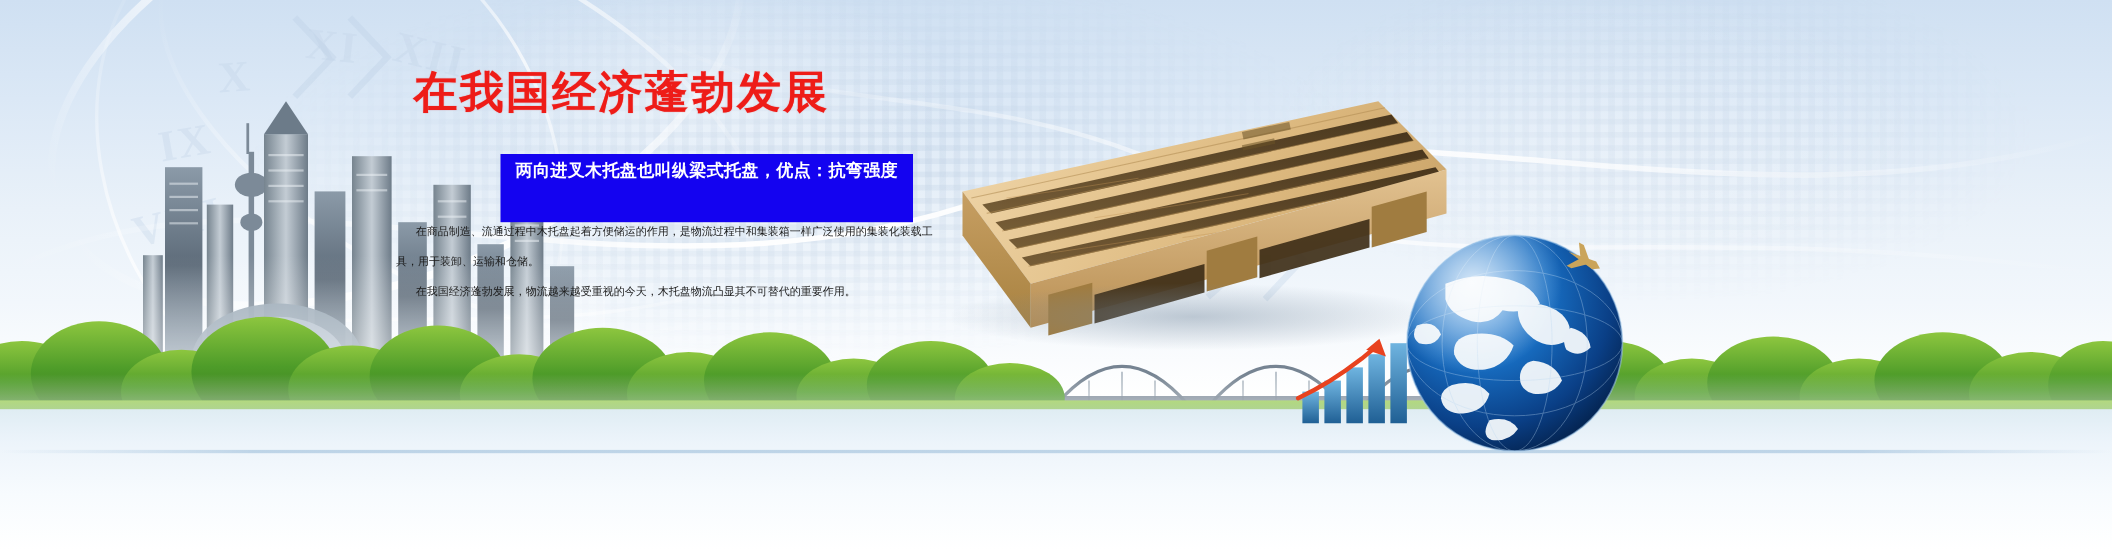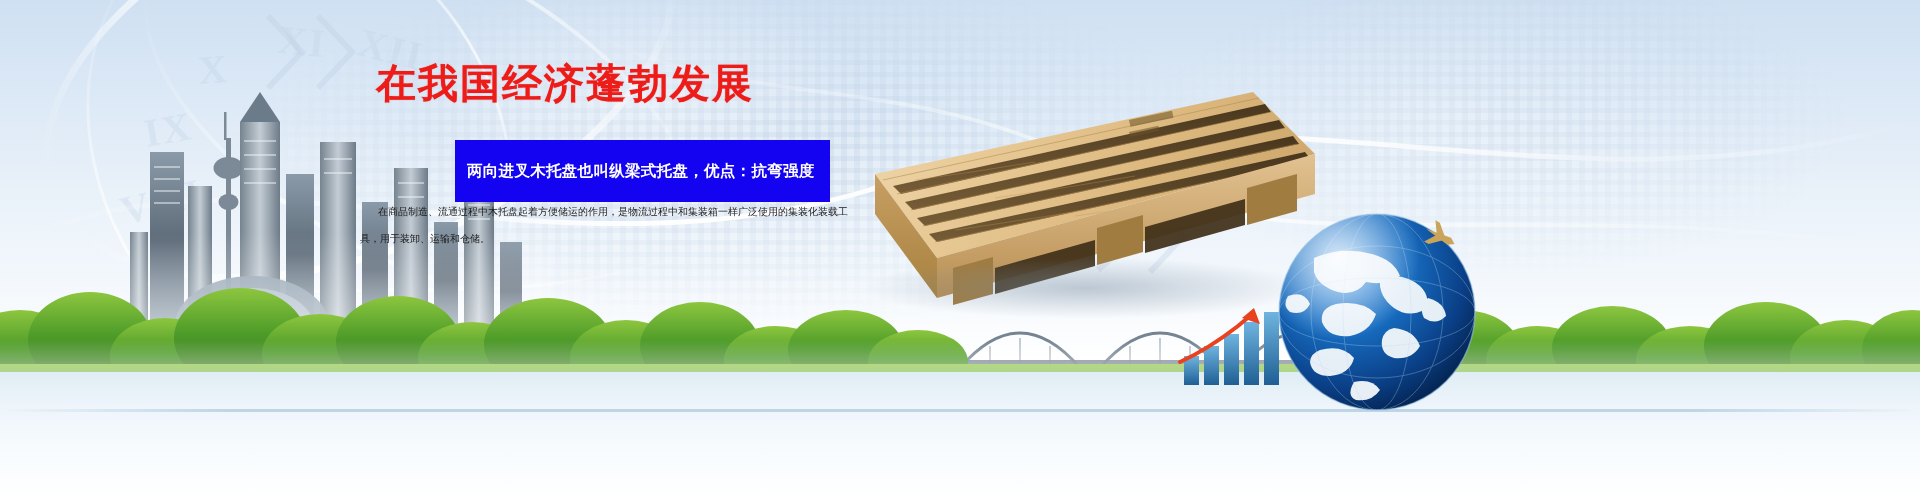--- a/index.html
+++ b/index.html
@@ -64,21 +64,21 @@
   .headline{
     position:absolute;left:376px;top:56px;
     font-family:"DejaVu Sans","Liberation Sans",sans-serif;
     font-size:40px;font-weight:bold;color:#ee1c18;letter-spacing:2px;
     white-space:nowrap;
     text-shadow:0 0 1px rgba(238,28,24,.6);
   }
   .calloutbox{
     position:absolute;left:455px;top:140px;width:375px;height:62px;
     background:#1403f0;
-    display:flex;flex-direction:column;justify-content:center;
+    display:flex;flex-direction:row;justify-content:center;
     padding:0 12px;box-sizing:border-box;gap:26px;
   }
   .calloutbox div{
     color:#ffffff;font-size:15.5px;line-height:30px;white-space:nowrap;
     font-family:"DejaVu Sans","Liberation Sans",sans-serif;font-weight:bold;
     letter-spacing:.3px;
   }
   .bodytext{
     position:absolute;left:360px;top:198px;width:500px;
     color:#1b1b1b;font-size:10px;line-height:27px;
@@ -441,15 +441,16 @@
   </svg>
 
   <div class="headline">在我国经济蓬勃发展</div>
 
   <div class="calloutbox">
     <div>两向进叉木托盘也叫纵梁式托盘，优点：抗弯强度</div>
   </div>
 
   <div class="bodytext">
     <p>在商品制造、流通过程中木托盘起着方便储运的作用，是物流过程中和集装箱一样广泛使用的集装化装载工具，用于装卸、运输和仓储。</p>
+    <p>在我国经济蓬勃发展，物流越来越受重视的今天，木托盘物流凸显其不可替代的重要作用。</p>
   </div>
 
 </div>
 
 </body></html>

